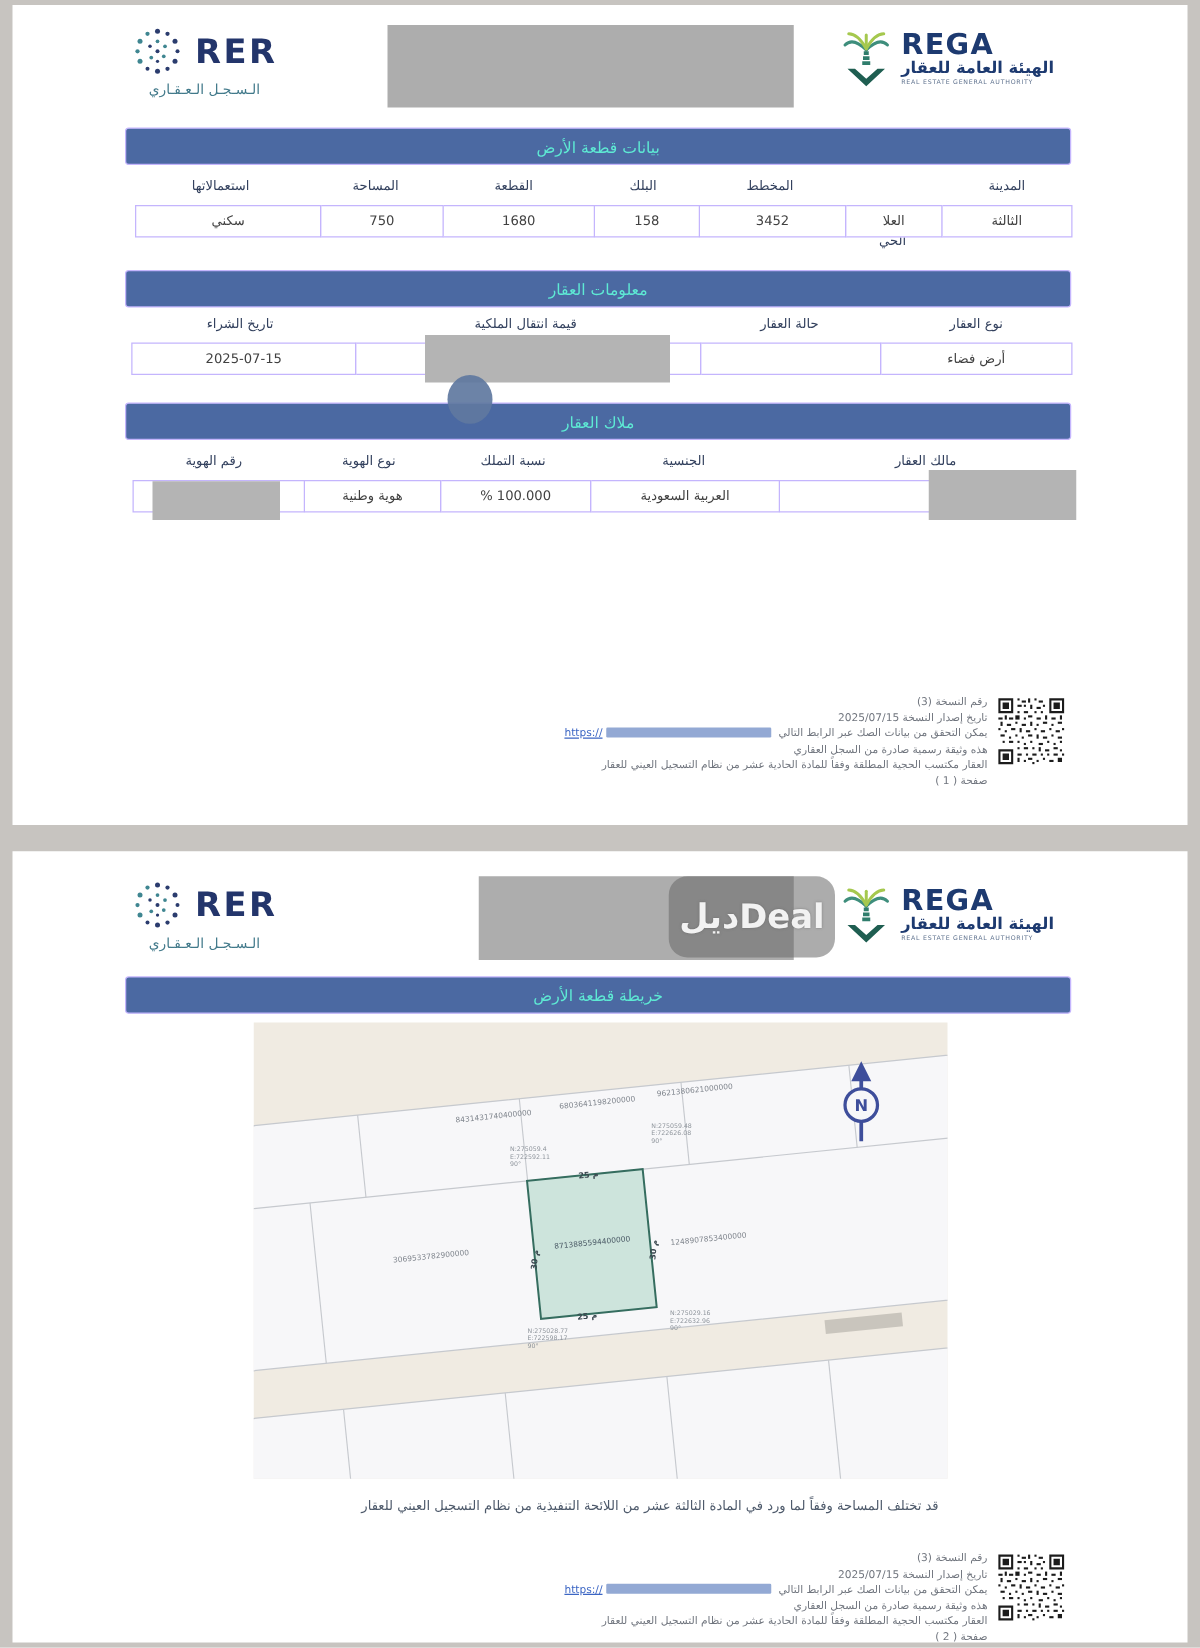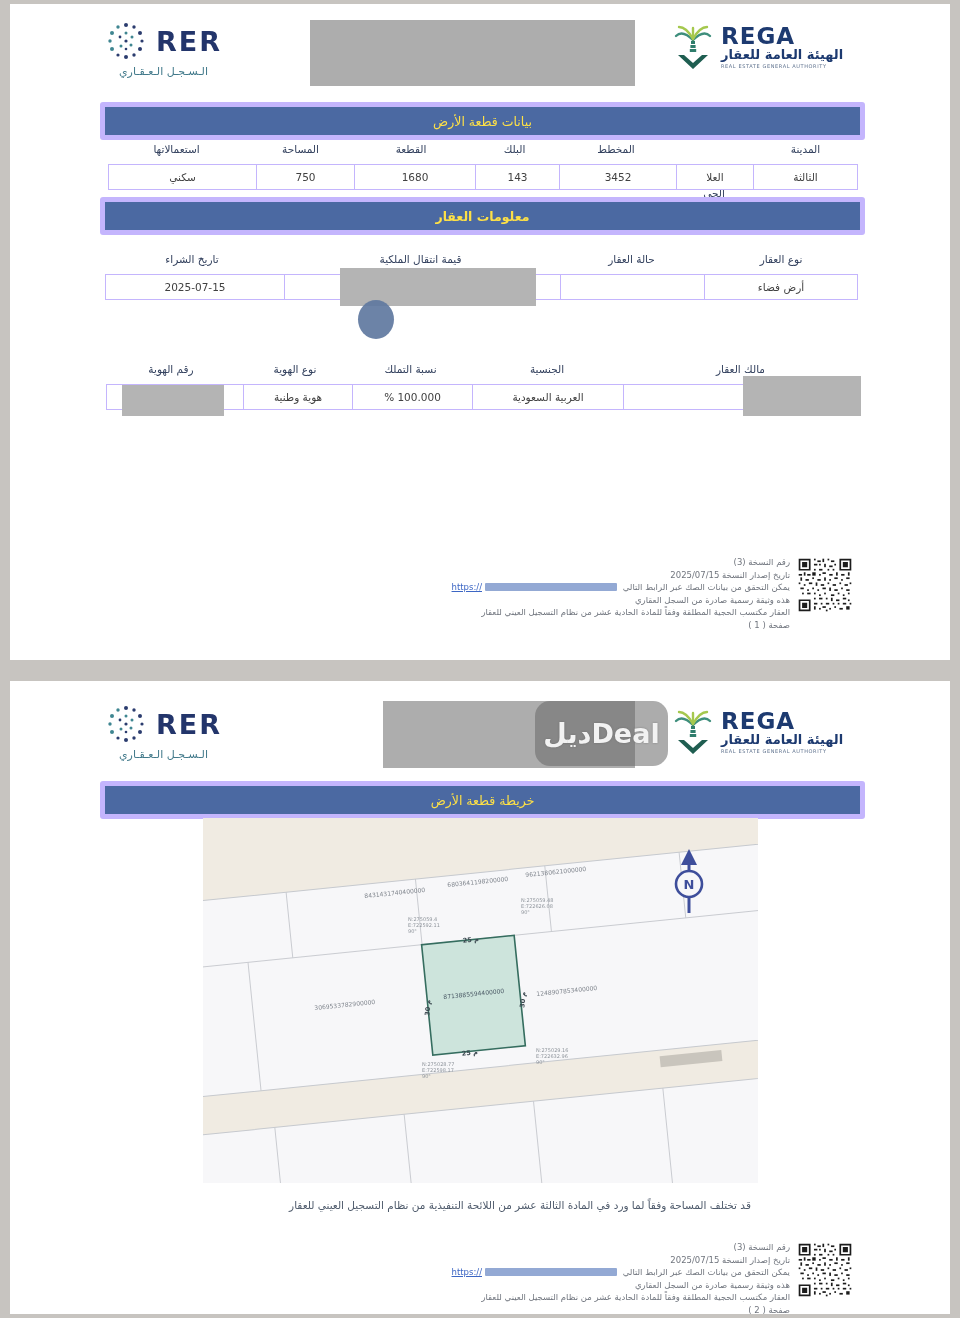--- a/index.html
+++ b/index.html
@@ -24,21 +24,21 @@
   .redact{position:absolute;background:#adadad;}
   .redact.soft{background:#b4b4b4;}
   .blob{position:absolute;width:36px;height:39px;border-radius:50%;
         background:#60789f;opacity:.92;z-index:3;}
   .pill{position:absolute;border-radius:15px;background:rgba(104,104,104,.55);
         display:flex;align-items:center;justify-content:center;z-index:4;}
   .pill span{color:#f2f2f2;font-size:27px;font-weight:bold;text-shadow:0 0 2px rgba(90,90,90,.6);}
 
   
   .bar{position:absolute;left:90px;width:755px;height:28px;background:#4b69a2;
-       border:5px solid #c4b5fd;border-radius:3px;color:#fde047;display:flex;
+       border:1px solid #c4b5fd;border-radius:3px;color:#5eead4;display:flex;
        align-items:center;justify-content:center;font-size:12.5px;}
   .trow{position:absolute;left:92px;width:756px;display:flex;direction:rtl;}
   .hcell{display:flex;align-items:center;justify-content:center;height:24px;
          font-size:10.5px;color:#33415e;}
   .vcell{display:flex;align-items:center;justify-content:center;height:26px;
          background:#fff;border:1px solid #c4b5fd;font-size:10.5px;color:#414141;
          box-sizing:border-box;}
   .vcell + .vcell{margin-left:0;margin-right:-1px;}
 
   
@@ -131,45 +131,46 @@
       <div class="hcell" style="width:118px;">المخطط</div>
       <div class="hcell" style="width:85px;text-align:right;">البلك</div>
       <div class="hcell" style="width:122px;">القطعة</div>
       <div class="hcell" style="width:99px;">المساحة</div>
       <div class="hcell" style="width:149px;">استعمالاتها</div>
     </div>
     <div class="trow" style="top:160px;">
       <div class="vcell" style="width:105px;">الثالثة</div>
       <div class="vcell" style="width:78px;">العلا</div>
       <div class="vcell" style="width:118px;">3452</div>
-      <div class="vcell" style="width:85px;">143</div>
+      <div class="vcell" style="width:85px;">158</div>
       <div class="vcell" style="width:122px;">1680</div>
       <div class="vcell" style="width:99px;">750</div>
       <div class="vcell" style="width:149px;">سكني</div>
     </div>
 
-    <div class="bar" style="top:193px;font-weight:bold;">معلومات العقار</div>
+    <div class="bar" style="top:212px;">معلومات العقار</div>
     <div class="trow" style="top:243px;">
       <div class="hcell" style="width:154px;">نوع العقار</div>
       <div class="hcell" style="width:145px;">حالة العقار</div>
       <div class="hcell" style="width:277px;">قيمة انتقال الملكية</div>
       <div class="hcell" style="width:180px;">تاريخ الشراء</div>
     </div>
     <div class="trow" style="top:270px;">
       <div class="vcell" style="width:154px;">أرض فضاء</div>
       <div class="vcell" style="width:145px;"></div>
       <div class="vcell" style="width:277px;"></div>
       <div class="vcell" style="width:180px;">
           <span dir="ltr">2025-07-15</span>
         </div>
     </div>
     <div class="redact soft" style="left:330px;top:264px;width:196px;height:38px;"></div>
 
     <div class="blob" style="left:348px;top:296px;"></div>
 
+    <div class="bar" style="top:318px;">ملاك العقار</div>
     <div class="trow" style="top:353px;">
       <div class="hcell" style="width:235px;">مالك العقار</div>
       <div class="hcell" style="width:152px;">الجنسية</div>
       <div class="hcell" style="width:121px;">نسبة التملك</div>
       <div class="hcell" style="width:110px;">نوع الهوية</div>
       <div class="hcell" style="width:138px;">رقم الهوية</div>
     </div>
     <div class="trow" style="top:380px;">
       <div class="vcell" style="width:235px;padding-left:0;justify-content:flex-start;padding-right:30px;">ن محمد كعبي</div>
       <div class="vcell" style="width:152px;">العربية السعودية</div>

